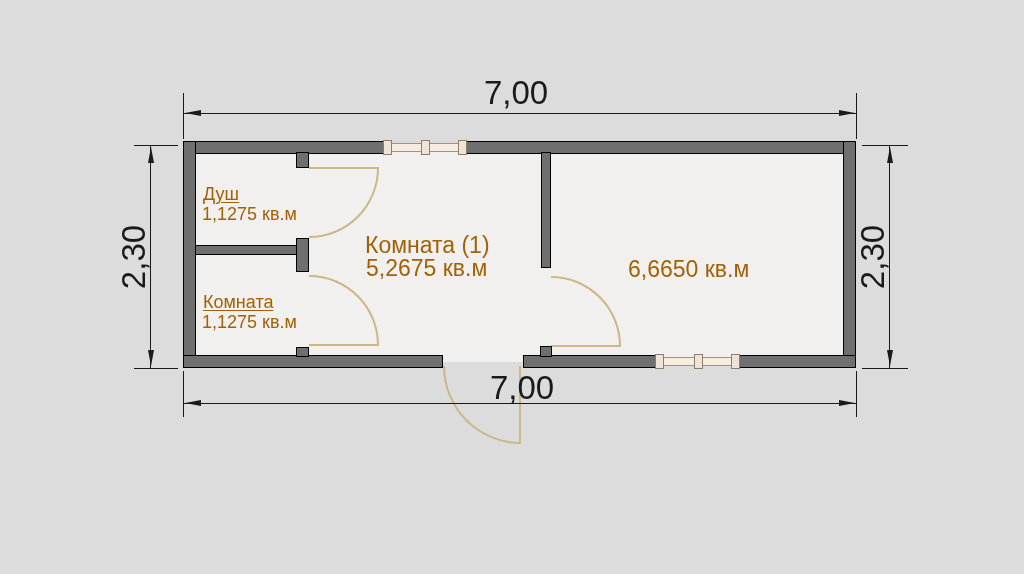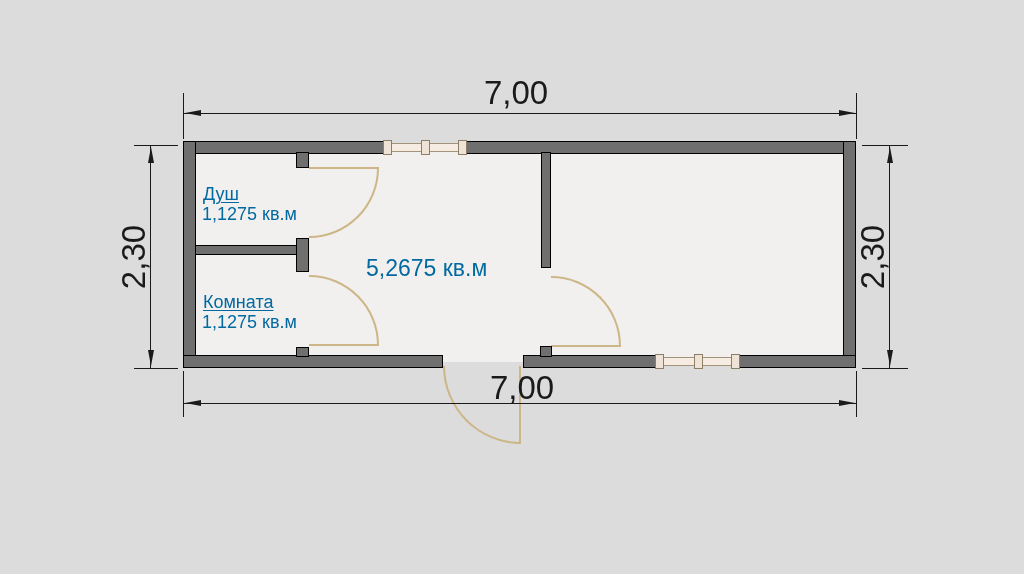--- a/index.html
+++ b/index.html
@@ -33,21 +33,21 @@
   .arr-right{border-top:3px solid transparent;border-bottom:3px solid transparent;border-left:16px solid #1a1a1a;}
   .arr-up   {border-left:3px solid transparent;border-right:3px solid transparent;border-bottom:16px solid #1a1a1a;}
   .arr-down {border-left:3px solid transparent;border-right:3px solid transparent;border-top:16px solid #1a1a1a;}
 
   
   .dim-label{
     position:absolute;color:#1a1a1a;font-size:33px;line-height:34px;
     text-align:center;z-index:8;white-space:nowrap;
   }
   .rot{transform:rotate(-90deg);transform-origin:center center;}
-  .room-name,.room-area{position:absolute;color:#0369a1;z-index:8;white-space:nowrap;}
+  .room-name,.room-area{position:absolute;color:#a16207;z-index:8;white-space:nowrap;}
   .small-room .room-txt{font-size:18px;line-height:20px;}
   .big-label{font-size:23px;line-height:25px;}
   .underlined{text-decoration:underline;text-decoration-thickness:1px;text-underline-offset:2px;}
 </style>
 </head>
 <body>
 
 <div id="plan">
 
   <div class="floor" style="left:189px;top:147px;width:660px;height:215px;"></div>
@@ -118,16 +118,18 @@
   <div class="dim-label rot" style="left:833px;top:240px;width:80px;">2,30</div>
 
   <div class="small-room">
     <div class="room-name room-txt underlined" style="left:203px;top:184px;">Душ</div>
     <div class="room-area room-txt" style="left:202px;top:204px;">1,1275 кв.м</div>
 
     <div class="room-name room-txt underlined" style="left:203px;top:292px;">Комната</div>
     <div class="room-area room-txt" style="left:202px;top:312px;">1,1275 кв.м</div>
   </div>
 
+  <div class="room-name big-label" style="left:365px;top:233px;">Комната (1)</div>
   <div class="room-area big-label" style="left:366px;top:256px;">5,2675 кв.м</div>
 
+  <div class="room-area big-label" style="left:628px;top:257px;">6,6650 кв.м</div>
 
 </div>
 
 </body></html>

